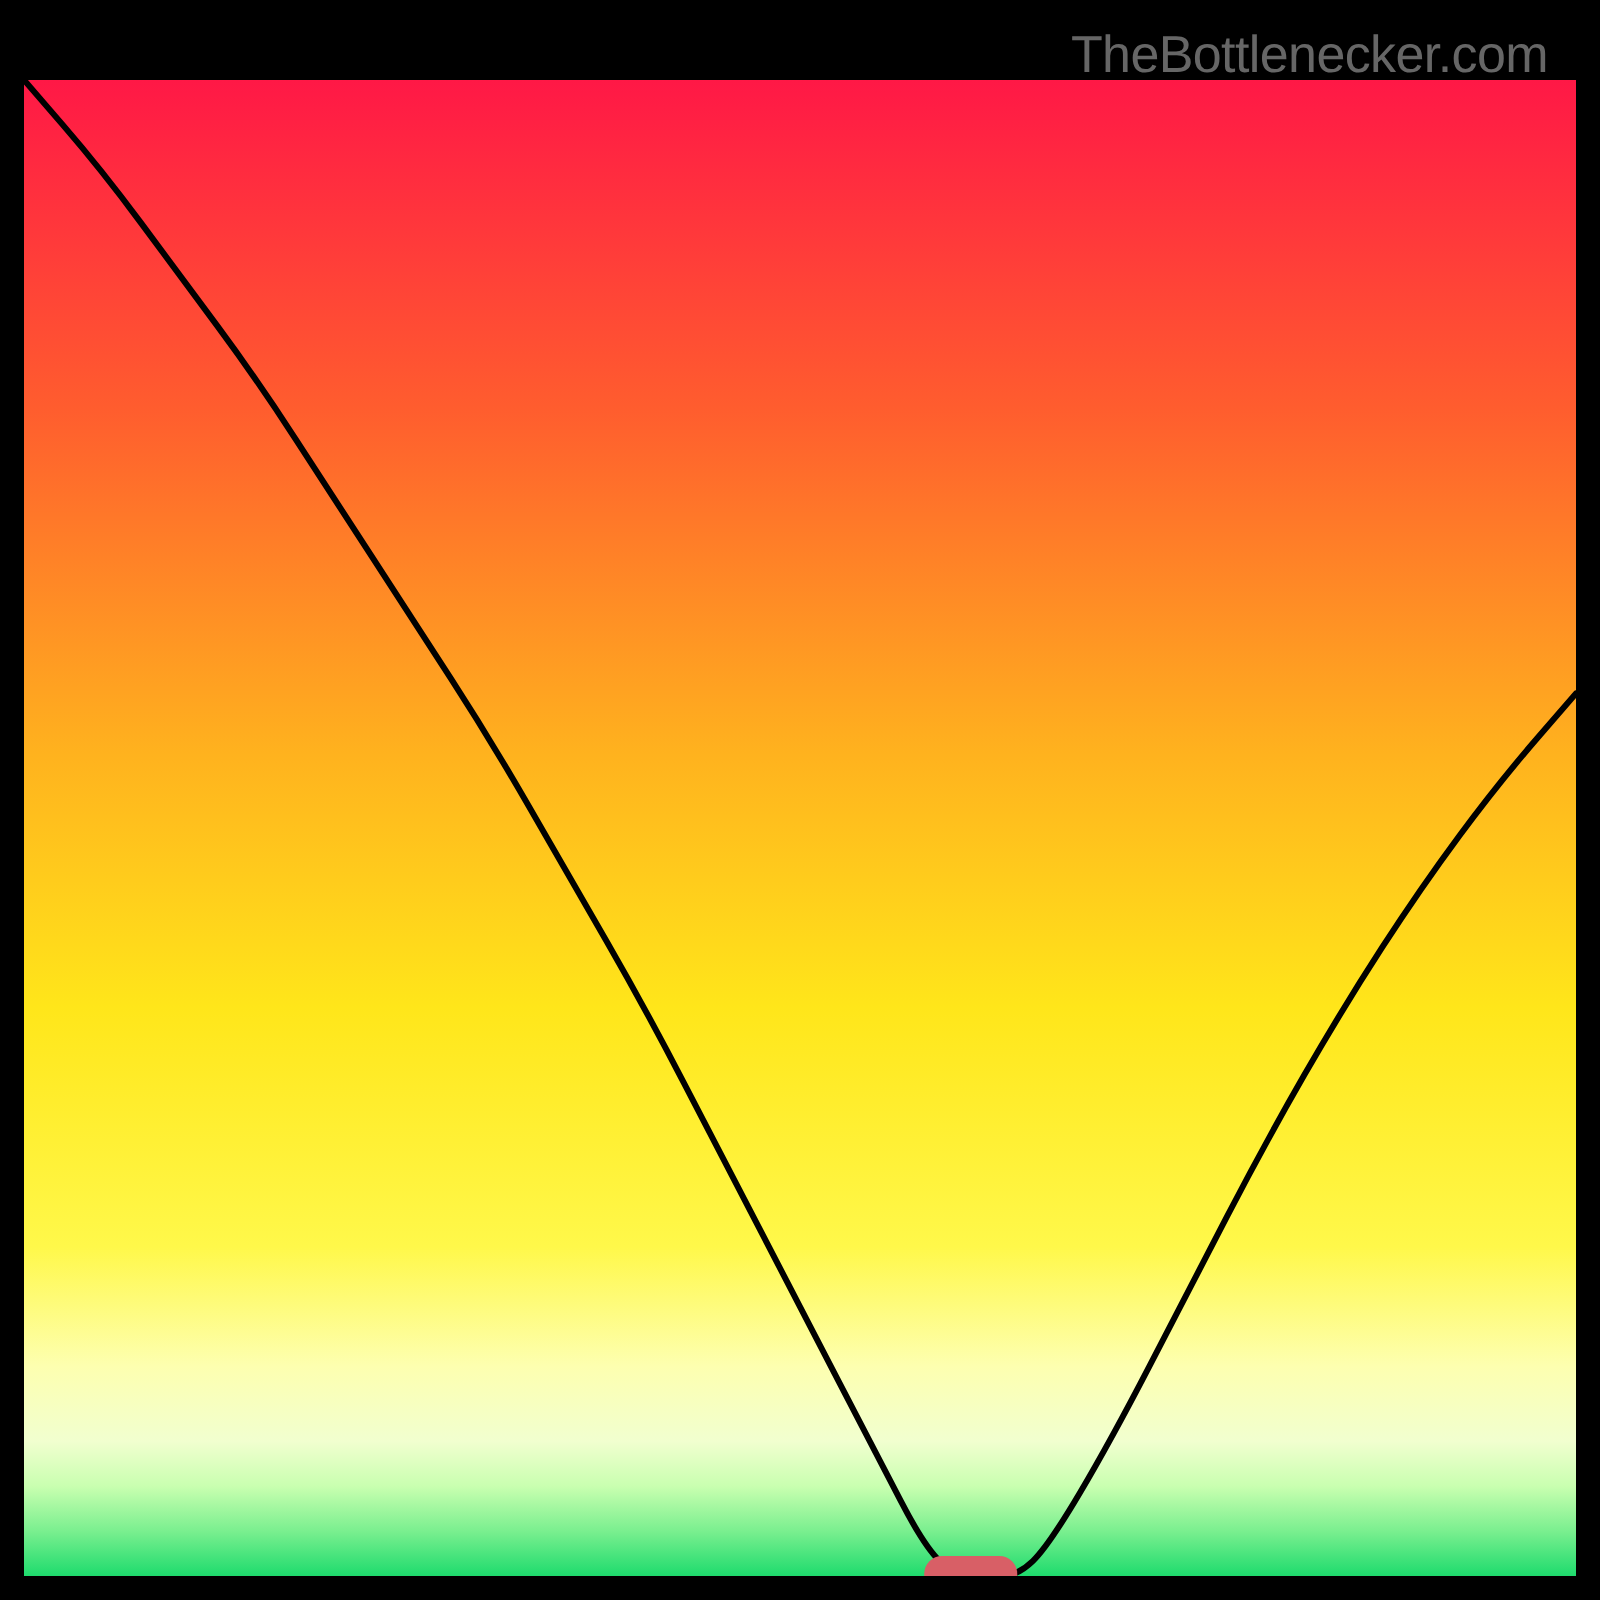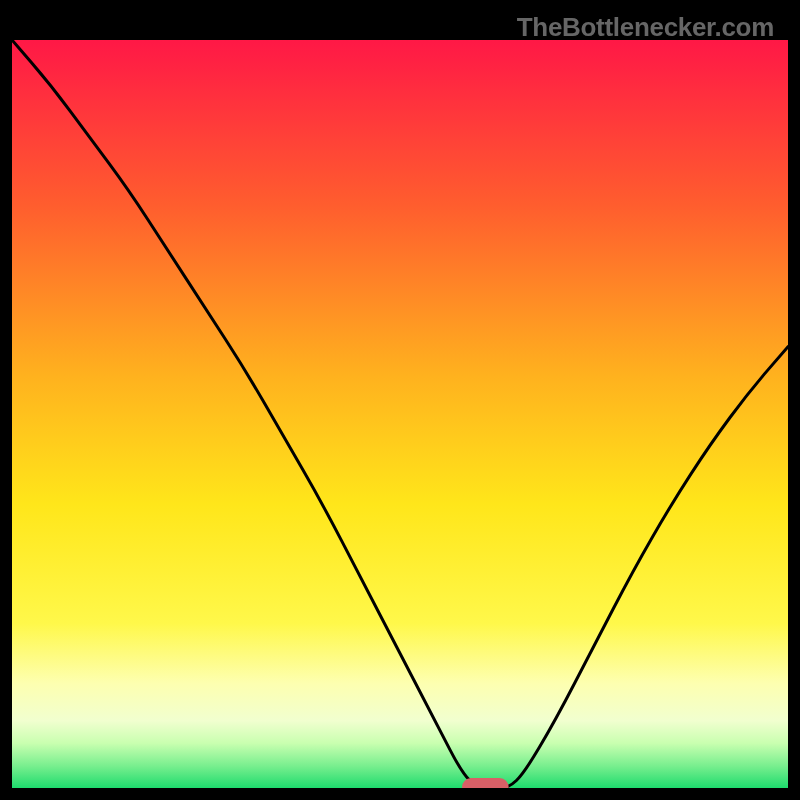--- a/index.html
+++ b/index.html
@@ -18,21 +18,21 @@
     width: 776px;
     height: 776px;
     background: #000;
   }
   .watermark {
     position: absolute;
     top: 0;
     right: 14px;
     color: #666;
     font-size: 26px;
-    font-weight: 700;
+    font-weight: 400;
     letter-spacing: -0.3px;
     z-index: 10;
   }
   svg {
     position: absolute;
     left: 0;
     top: 28px;
     width: 776px;
     height: 748px;
   }

